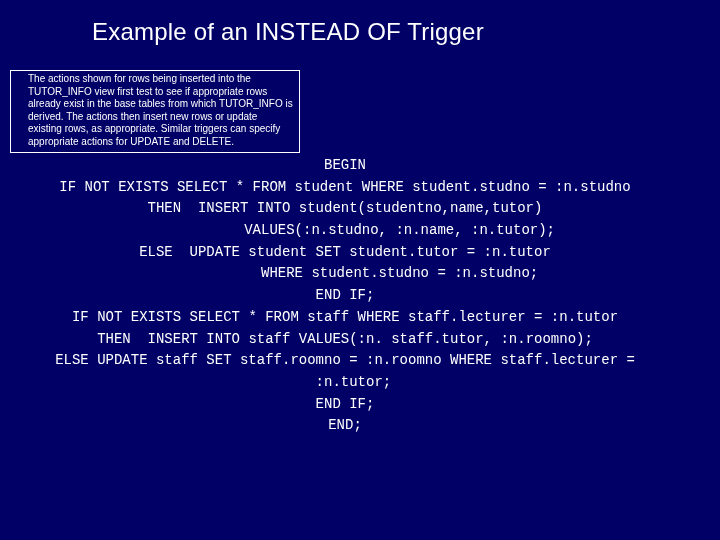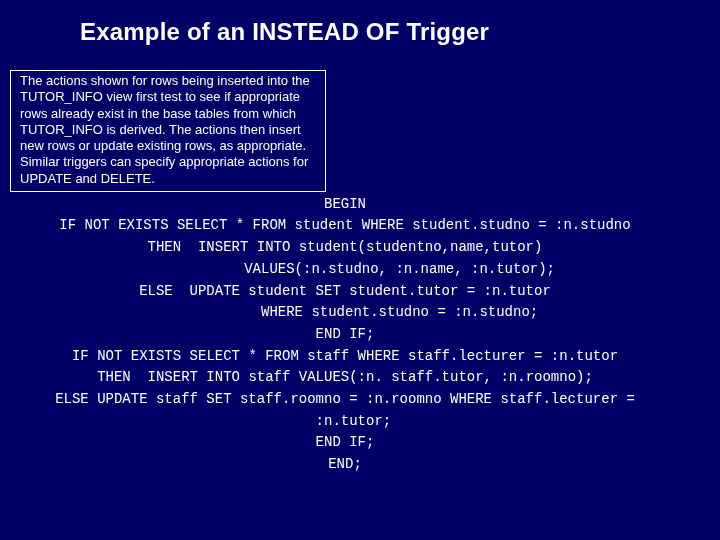--- a/index.html
+++ b/index.html
@@ -7,45 +7,45 @@
     width: 720px;
     height: 540px;
     background: #000066;
     color: #ffffff;
     font-family: Arial, Helvetica, sans-serif;
     padding: 18px 40px 10px 40px;
     overflow: hidden;
   }
   .title {
     font-size: 24px;
-    font-weight: bold;
+    font-weight: normal;
     color: #ffffff;
-    margin-left: 40px;
+    margin-left: 52px;
     margin-bottom: 24px;
     letter-spacing: 0.2px;
   }
   .upper {
     display: flex;
     gap: 10px;
     margin-left: -30px;
   }
   .code-top {
     font-family: "Courier New", Courier, monospace;
     font-size: 14px;
     line-height: 1.55;
     white-space: pre;
     flex: 0 0 auto;
   }
   .comment { font-style: italic; }
   .explain-box {
     border: 1px solid #ffffff;
-    padding: 2px 6px 4px 9px;
-    font-size: 13px;
+    padding: 2px 6px 4px 17px;
+    font-size: 10px;
     line-height: 1.25;
-    width: 316px;
+    width: 290px;
     flex: 0 0 auto;
   }
   .code-body {
     font-family: "Courier New", Courier, monospace;
     font-size: 14px;
     line-height: 1.55;
     white-space: pre;
     margin-top: 2px;
     margin-left: -30px;
     text-align: center;

